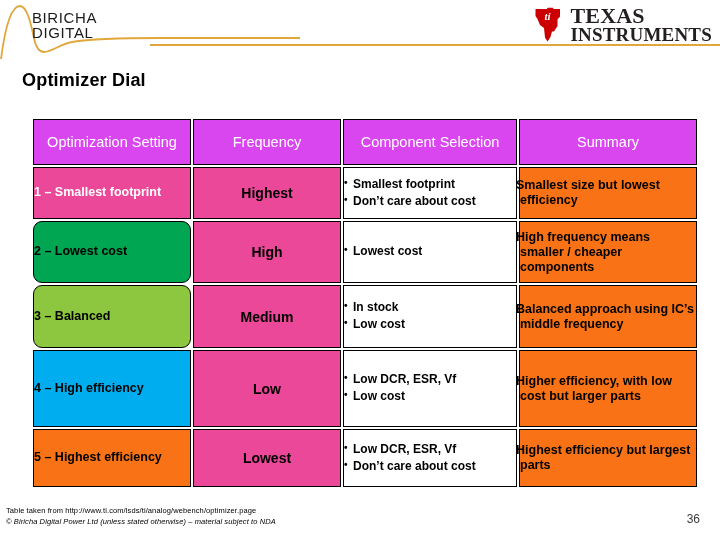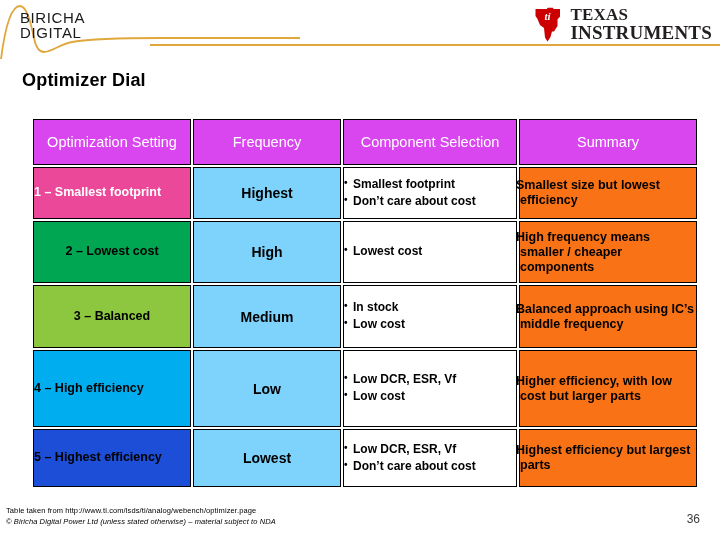--- a/index.html
+++ b/index.html
@@ -29,21 +29,21 @@
     width: 300px;
     height: 58px;
   }
   #biricha-wave {
     position: absolute;
     left: 0;
     top: 0;
   }
   #biricha-wordmark {
     position: absolute;
-    left: 20px;
+    left: 32px;
     top: 8px;
     line-height: 1.02;
   }
   #biricha-wordmark .bw-line {
     font-family: "Liberation Sans", sans-serif;
     font-size: 15px;
     letter-spacing: 0.6px;
     color: #1a1a1a;
     display: block;
     font-weight: 400;
@@ -65,21 +65,21 @@
     display: block;
     line-height: 0.98;
   }
   #ti-wordmark .ti-line {
     display: block;
     font-family: "Liberation Serif", serif;
     color: #231f20;
     font-weight: 700;
   }
   #ti-wordmark .ti-texas {
-    font-size: 17px;
+    font-size: 22px;
     letter-spacing: 0.2px;
   }
   #ti-wordmark .ti-instruments {
     font-size: 19px;
     letter-spacing: 0.2px;
   }
 
   #header-rule {
     position: absolute;
     left: 150px;
@@ -130,24 +130,24 @@
   .c-comp     { width: 172px; }
   .c-summary  { width: 176px; }
 
   td.setting-cell {
     font-size: 12.5px;
     font-weight: bold;
     padding: 6px 9px;
     line-height: 1.22;
   }
   td.setting-cell.align-left   { text-align: left; }
-  td.setting-cell.align-center { text-align: center; }
+  td.setting-cell.align-center { text-align: left; border-radius: 9px; }
 
   td.freq-cell {
-    background: #7dd3fc;
+    background: #ec4899;
     color: #000000;
     font-size: 14px;
     font-weight: bold;
     text-align: center;
     padding: 4px 6px;
   }
   td.comp-cell {
     background: #ffffff;
     color: #000000;
     font-size: 12px;
@@ -302,21 +302,21 @@
         <td class="freq-cell">Low</td>
         <td class="comp-cell">
           <ul>
             <li>Low DCR, ESR, Vf</li>
             <li>Low cost</li>
           </ul>
         </td>
         <td class="summary-cell">Higher efficiency, with low cost but larger parts</td>
       </tr>
       <tr class="row-h-5">
-        <td class="setting-cell align-left" style="background: #1d4ed8; color: rgb(0, 0, 0);">5 – Highest efficiency</td>
+        <td class="setting-cell align-left" style="background: #f97316; color: rgb(0, 0, 0);">5 – Highest efficiency</td>
         <td class="freq-cell">Lowest</td>
         <td class="comp-cell">
           <ul>
             <li>Low DCR, ESR, Vf</li>
             <li>Don’t care about cost</li>
           </ul>
         </td>
         <td class="summary-cell">Highest efficiency but largest parts</td>
       </tr>
     </tbody>

